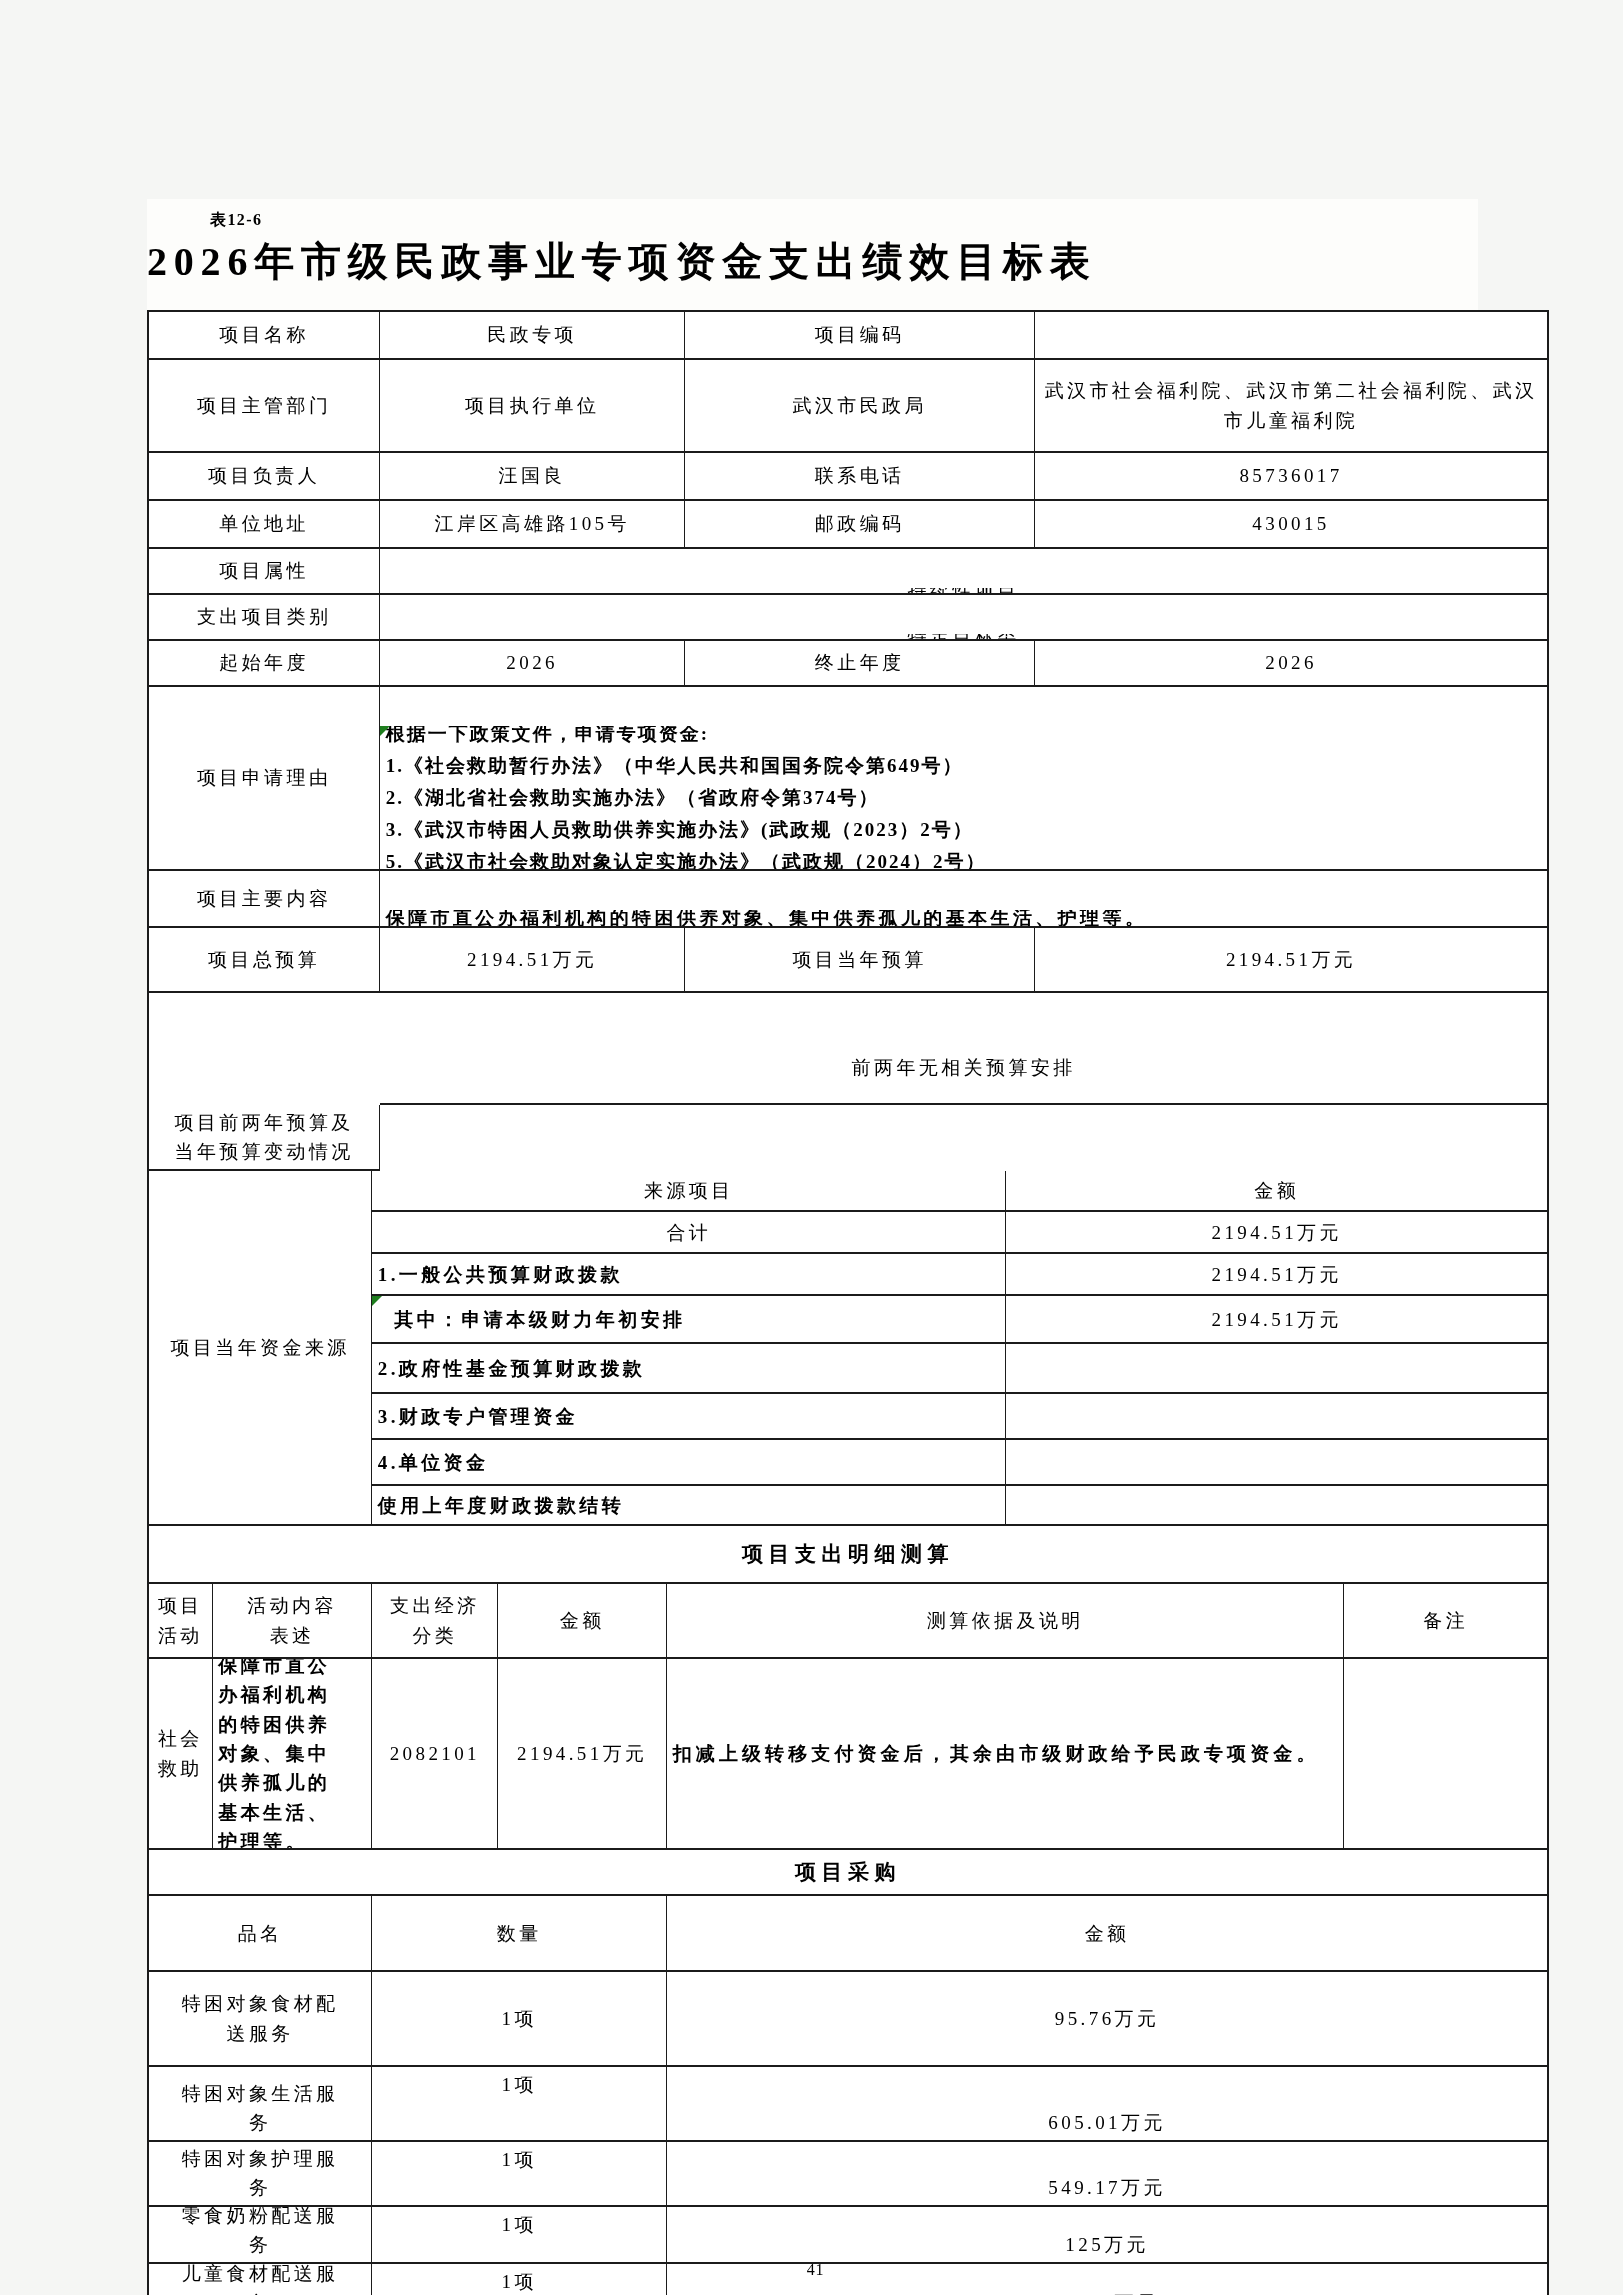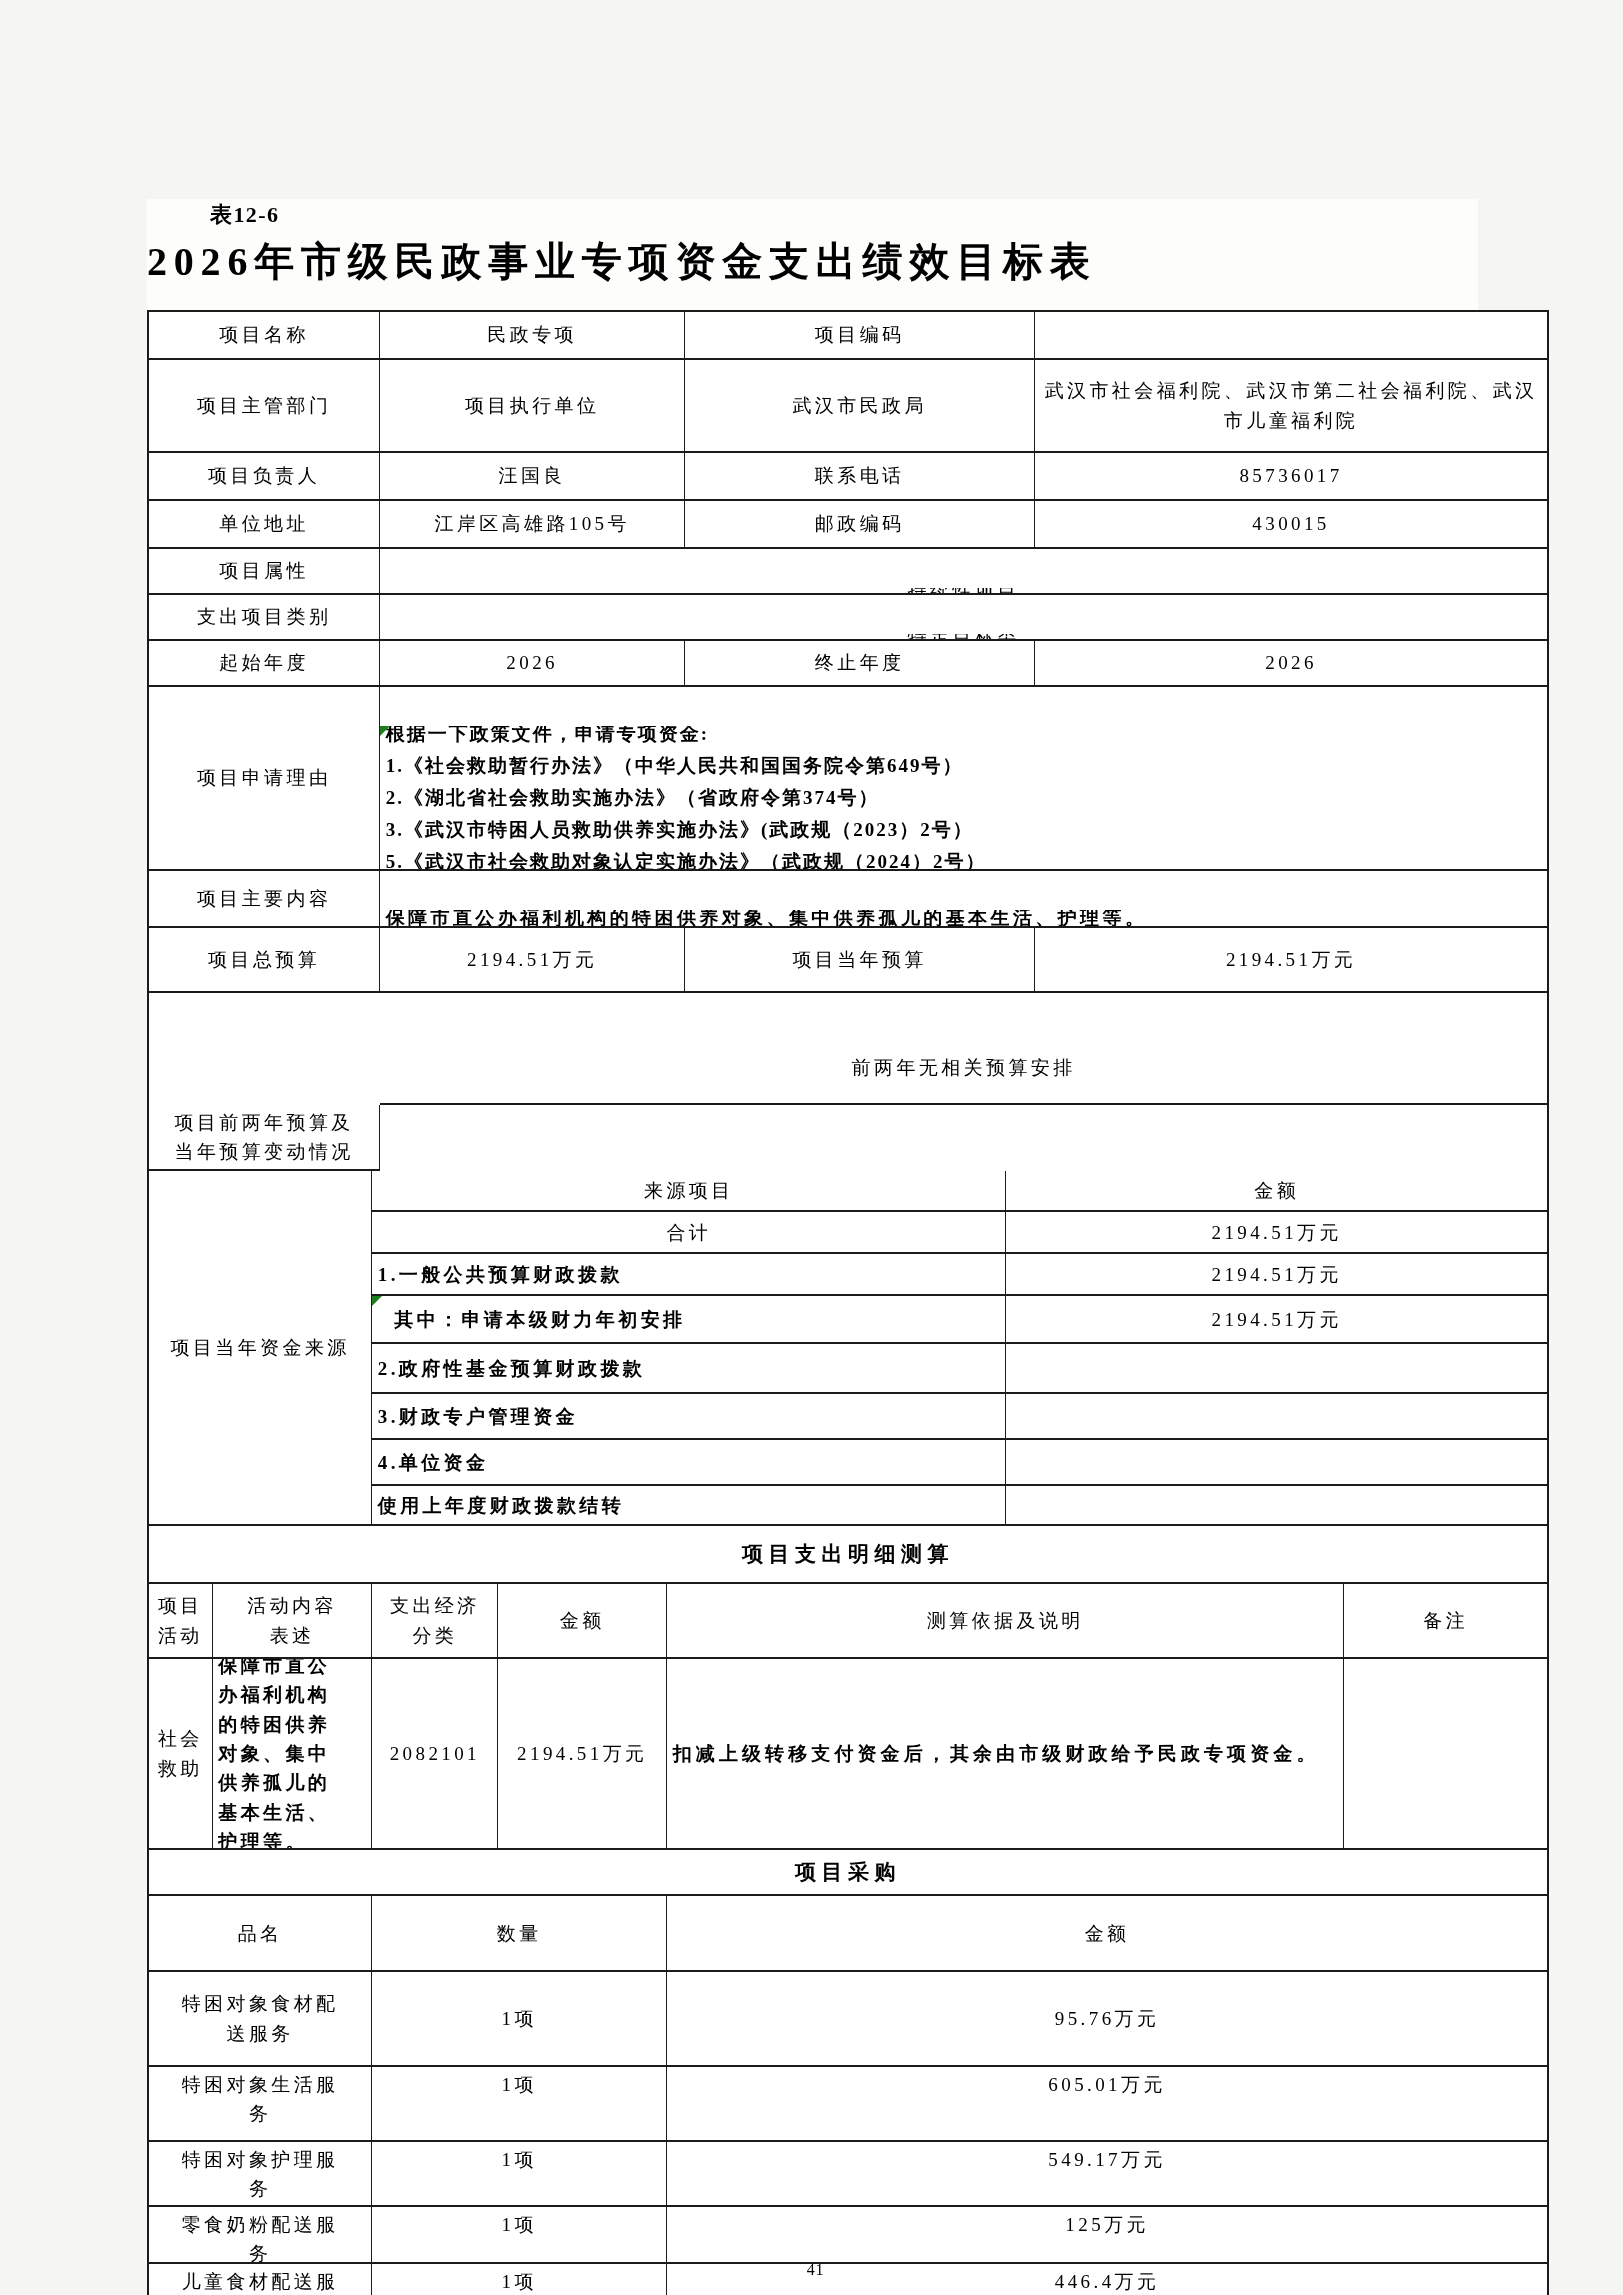--- a/index.html
+++ b/index.html
@@ -7,22 +7,22 @@
     width:1623px;height:2295px;position:relative;
     background:#f5f6f4;
     font-family:"Liberation Serif","DejaVu Serif",serif;
     color:#000;
   }
   .sheet{
     position:absolute;left:147px;top:199px;width:1331px;height:2056px;
     background:#fdfdfb;
   }
   .table-label{
-    position:absolute;left:63px;top:1px;
-    font-size:22px;font-weight:700;letter-spacing:1.4px;
+    position:absolute;left:63px;top:11px;
+    font-size:16px;font-weight:700;letter-spacing:1.4px;
   }
   .doc-title{
     position:absolute;left:0;top:35px;width:100%;
     text-align:left;font-size:40px;font-weight:700;letter-spacing:6.8px;
     white-space:nowrap;
   }
   .bigtable{
     position:absolute;left:0;top:111px;width:1402px;
     border:2px solid #1b1b1b;box-sizing:border-box;background:#fff;
   }
@@ -42,21 +42,21 @@
     text-align:center;
     border-right:1.4px solid #1b1b1b;border-bottom:2.7px double #1b1b1b;
     padding:2.7px 5.5px;box-sizing:border-box;
     font-size:19px;letter-spacing:3.4px;line-height:1.55;
     overflow:hidden;position:relative;
   }
   .lastcol{border-right:none;}
   .nob{border-bottom:none;}
   .left{justify-content:flex-start;text-align:left;font-weight:bold;}
   .vtop{align-items:flex-start;}
-  .vbottom{align-items:flex-start;}
+  .vbottom{align-items:flex-end;}
   .span3{grid-column:2 / 5;margin-top:39px;}
   .rspan8{grid-row:1 / 9;grid-column:1;}
   .sect-title{font-weight:700;font-size:21px;letter-spacing:5.5px;}
   .reason{letter-spacing:2px;line-height:1.65;}
   .reason div{margin:0.7px 0;}
   .basis{letter-spacing:4.1px;}
   .indent{padding-left:22px;}
   .srcpad{padding-left:5.5px;}
   .w2{max-width:45px;margin:0 auto;}
   .w5{max-width:120px;text-align:left;}

